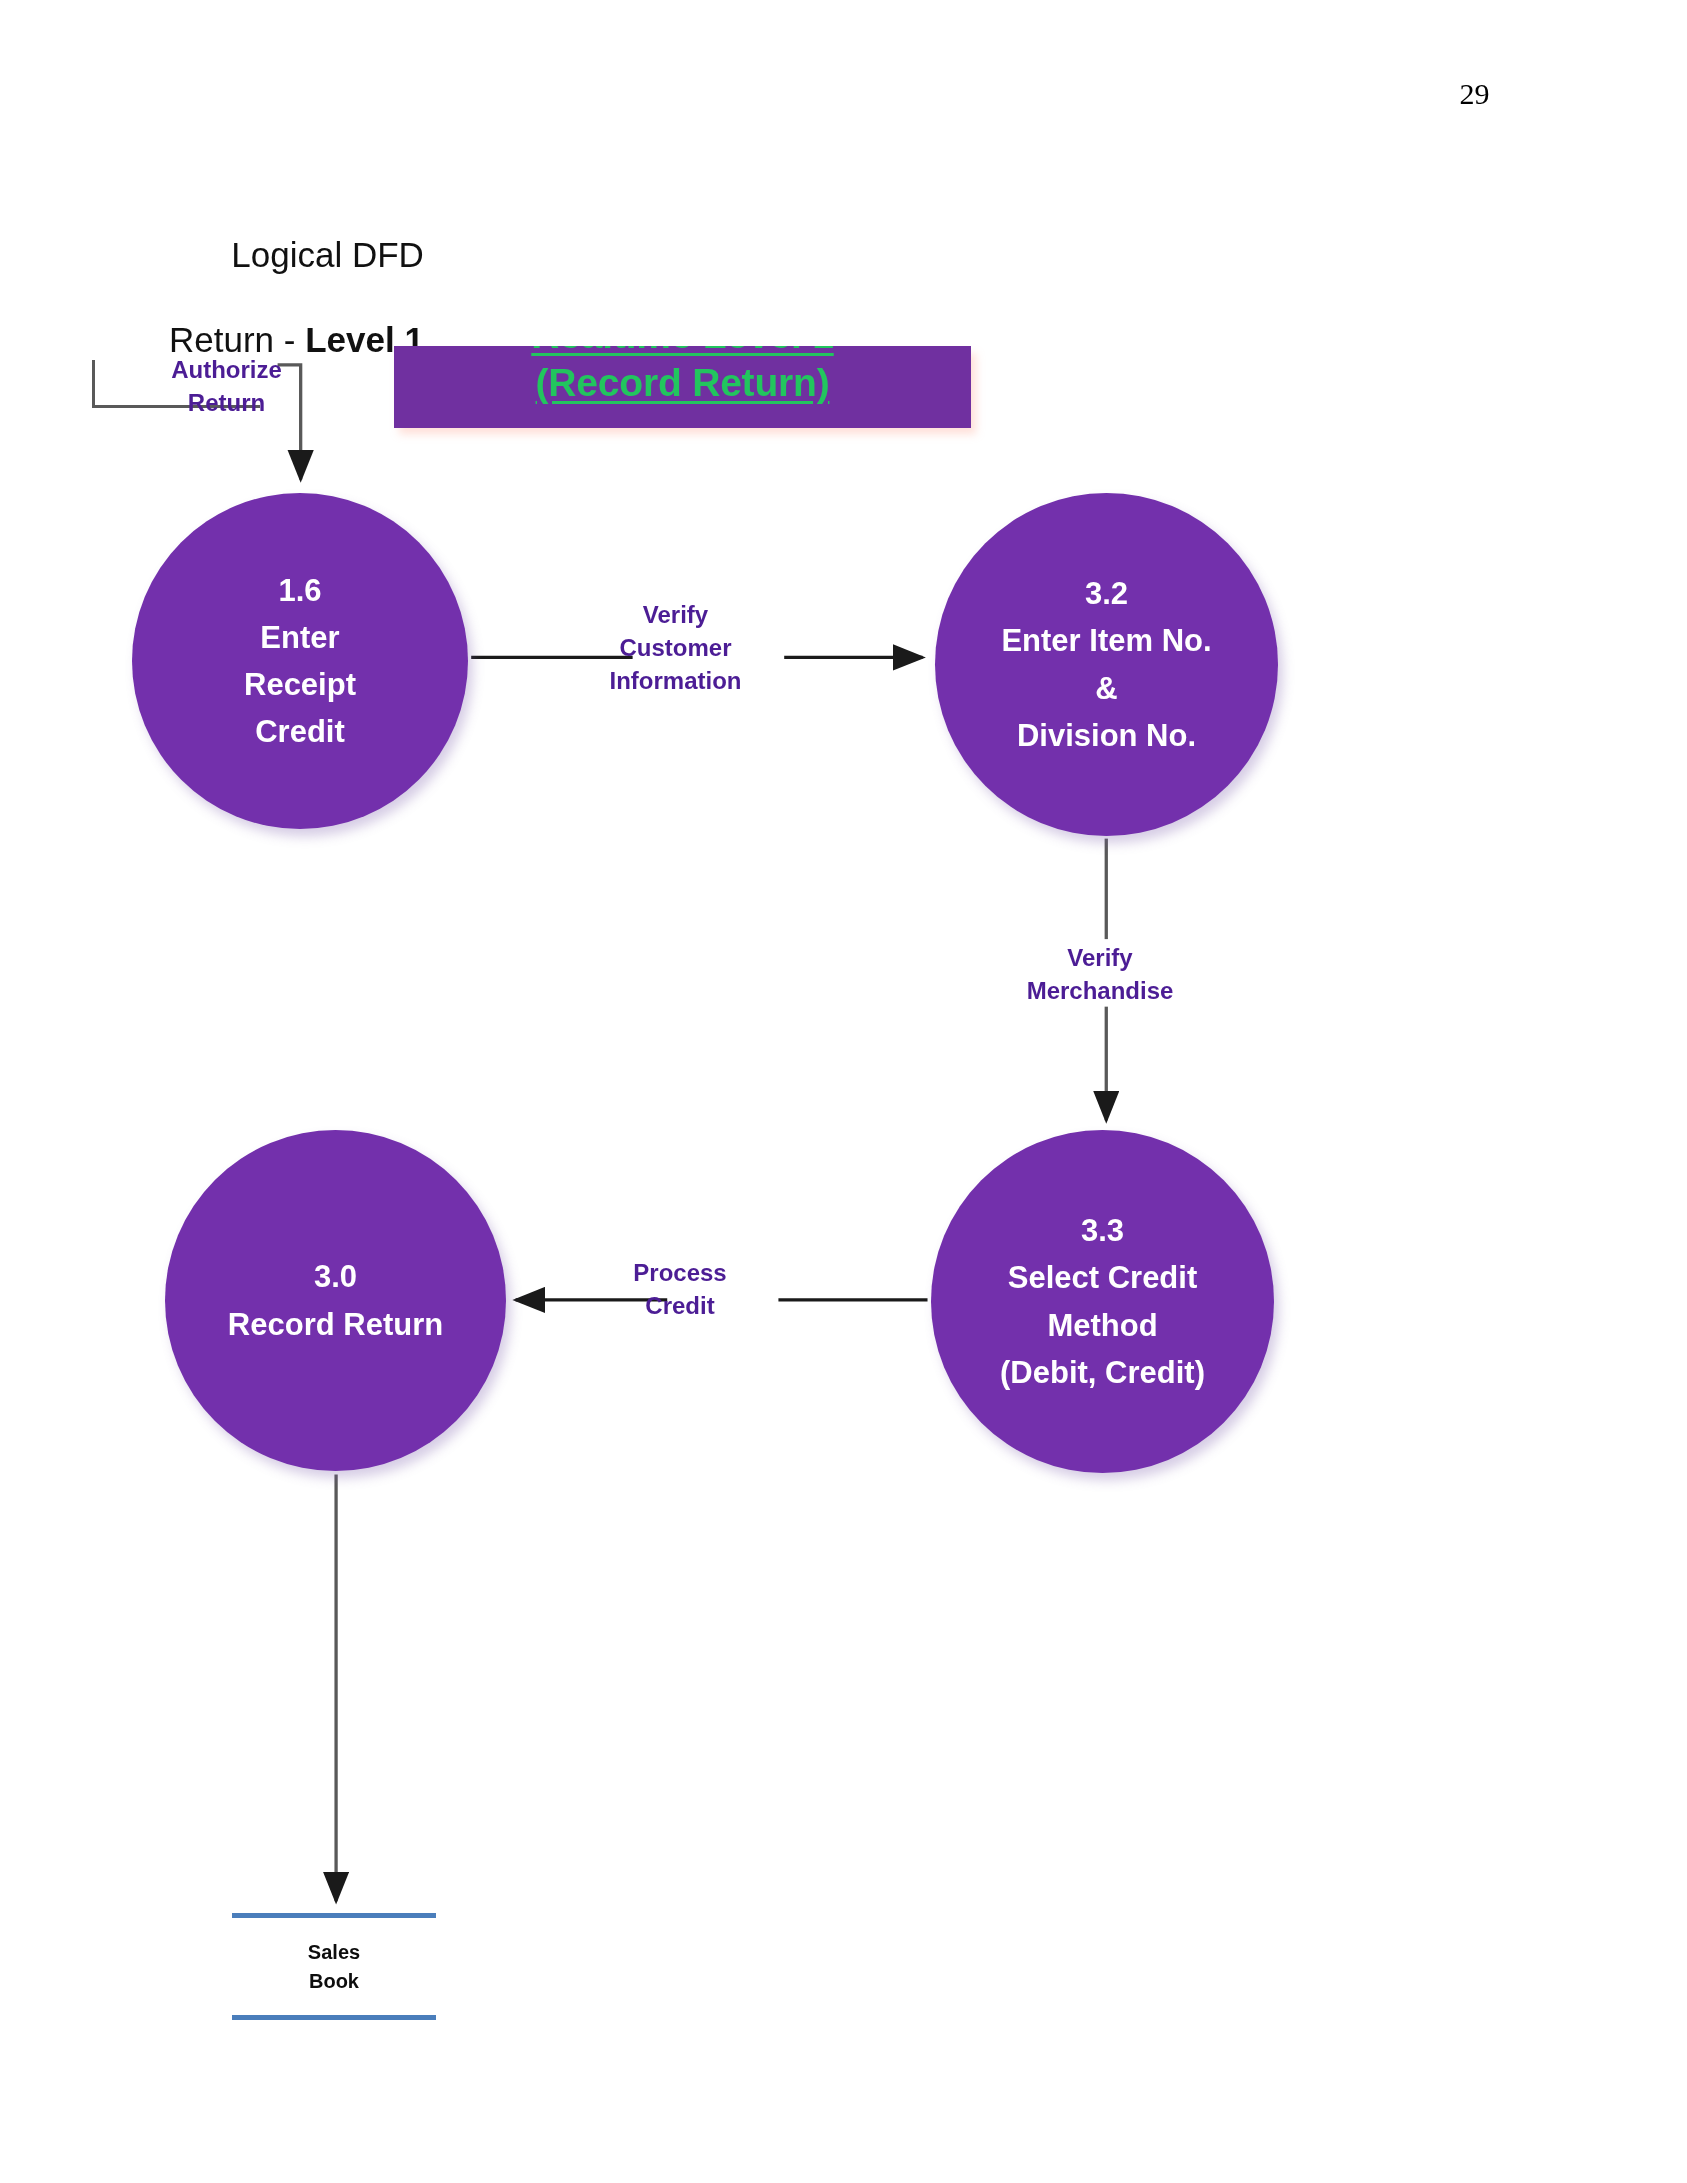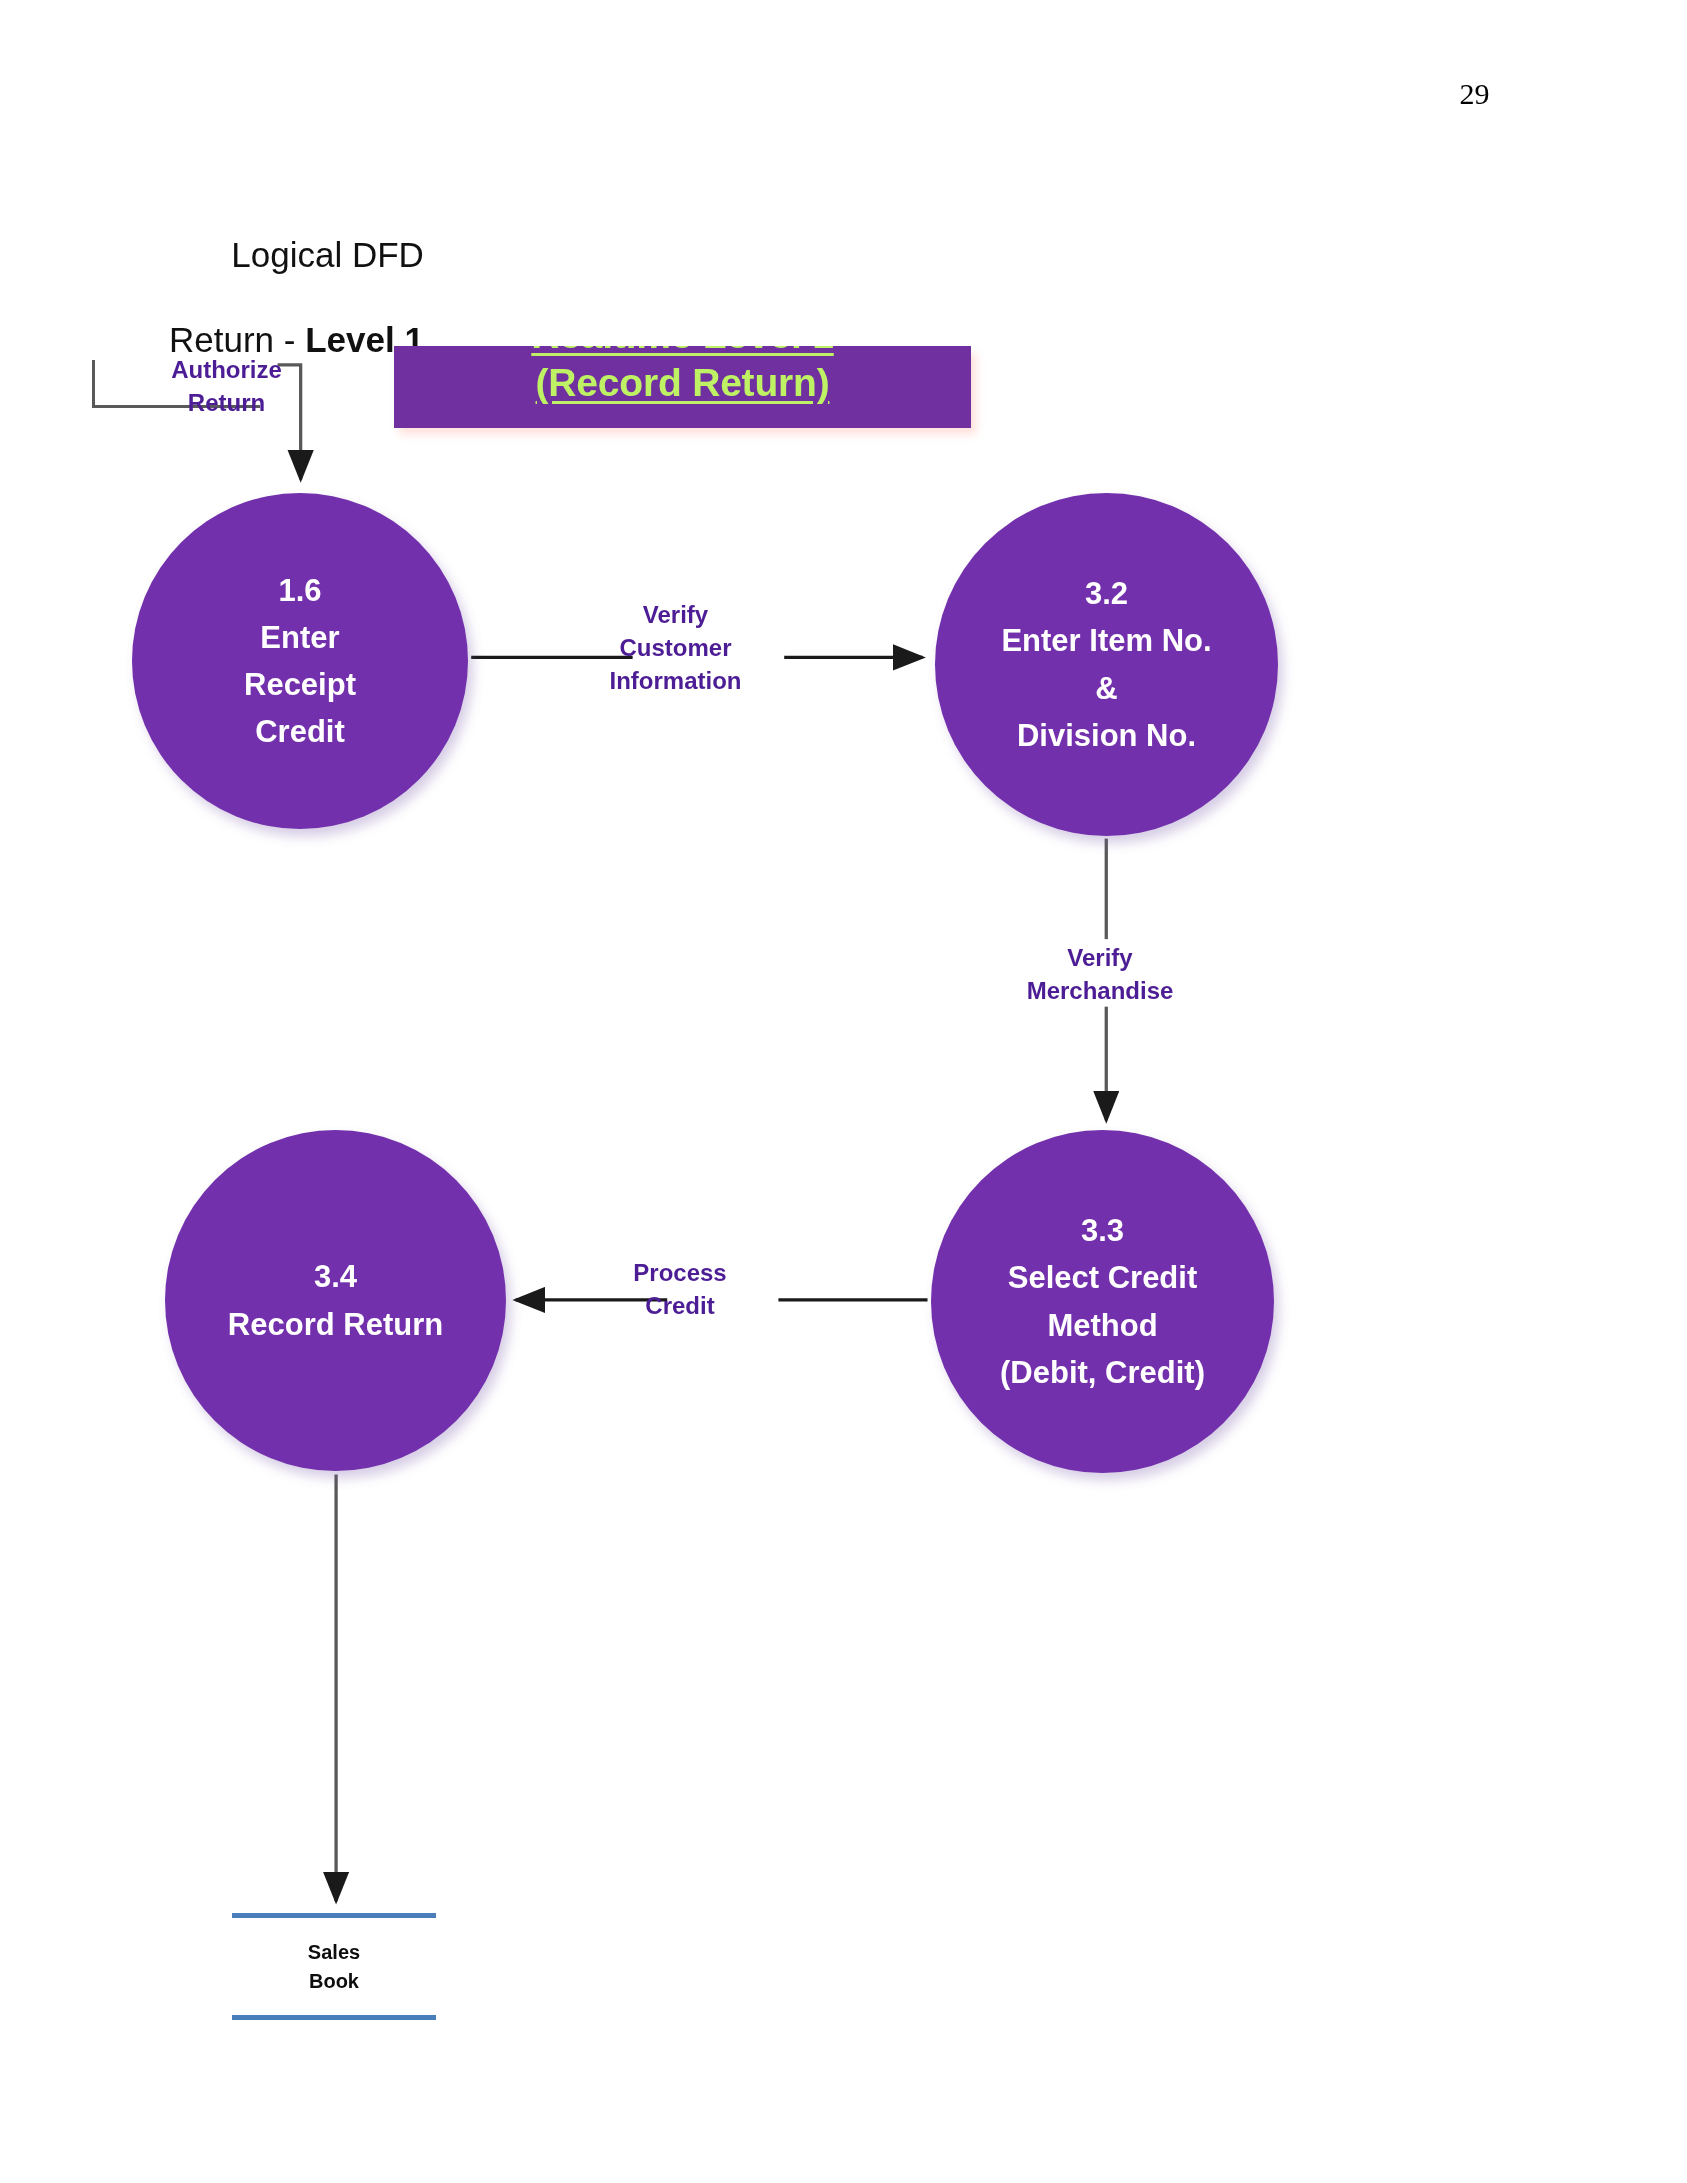--- a/index.html
+++ b/index.html
@@ -62,21 +62,21 @@
     left: 0;
     top: -35px;
     width: 577px;
     text-align: center;
   }
   .banner-line {
     display: block;
     font-family: "Liberation Sans", sans-serif;
     font-weight: bold;
     font-size: 39px;
-    color: #bef264;
+    color: #22c55e;
     text-decoration: underline;
     text-underline-offset: 5px;
     line-height: 1.22;
     letter-spacing: -0.2px;
     white-space: nowrap;
   }
 
   
   .entity-corner {
     position: absolute;
@@ -261,21 +261,21 @@
     <div class="process-text">
       <span>3.3</span>
       <span>Select Credit</span>
       <span>Method</span>
       <span>(Debit, Credit)</span>
     </div>
   </div>
 
   <div class="process proc-34">
     <div class="process-text">
-      <span>3.4</span>
+      <span>3.0</span>
       <span>Record Return</span>
     </div>
   </div>
 
   <div class="data-store">
     <div class="data-store-text">
       <span>Sales</span>
       <span>Book</span>
     </div>
   </div>

